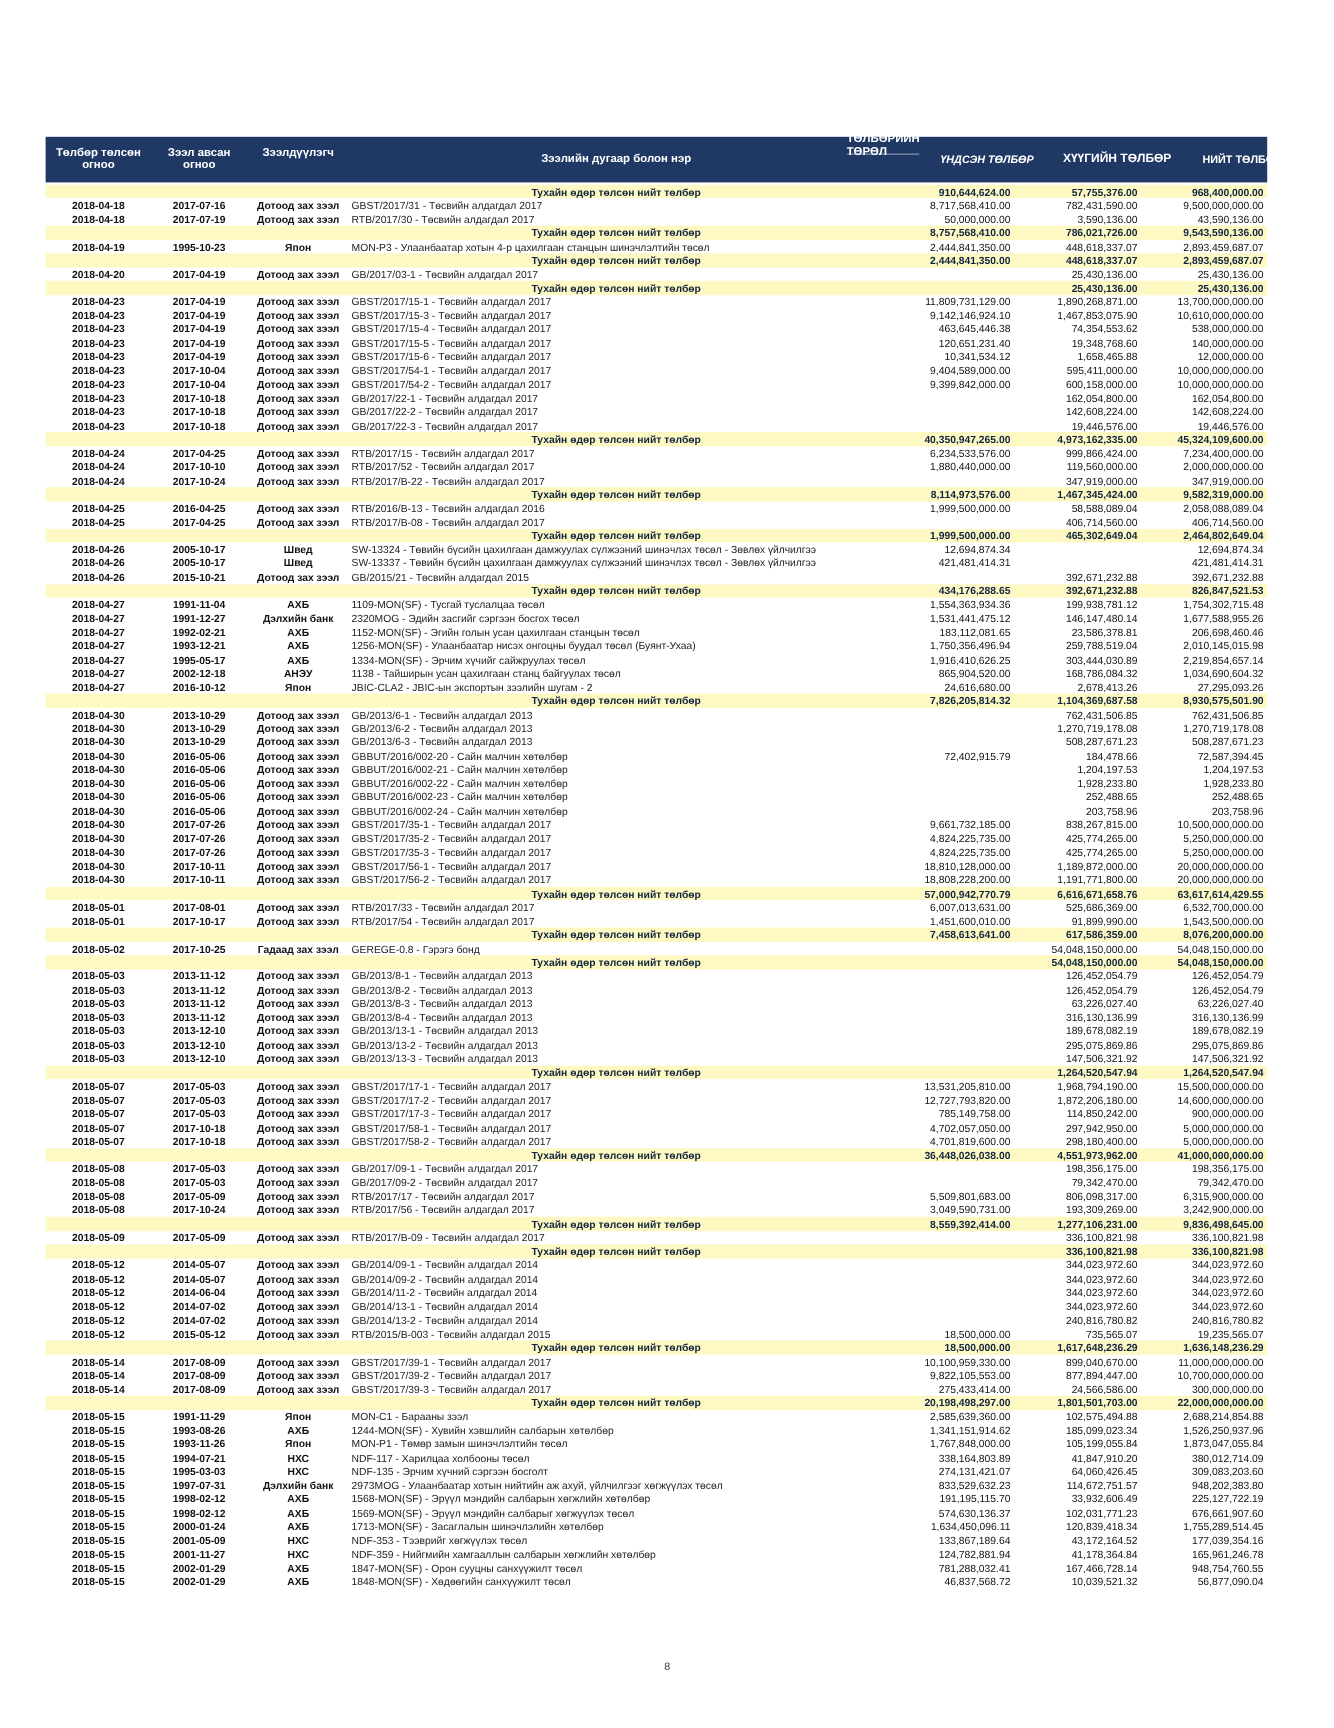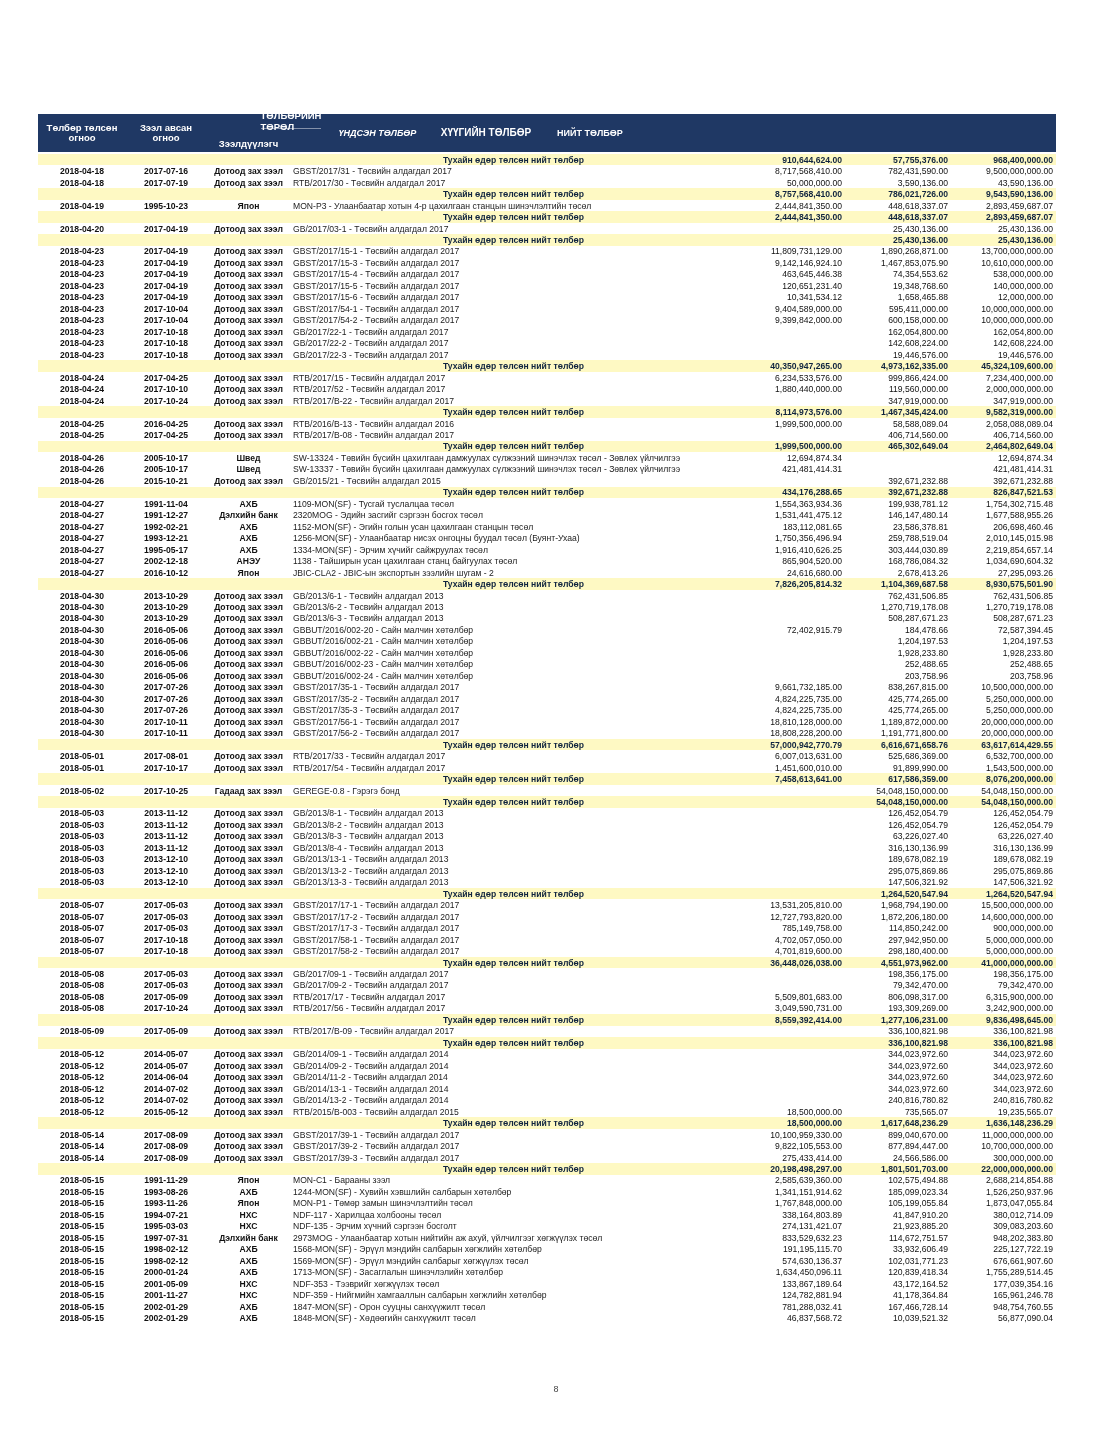--- a/index.html
+++ b/index.html
@@ -11,21 +11,21 @@
   .doc-table{position:absolute;left:38px;top:96px;width:1018px;margin-top:18px;}
   
   .thead{
     display:flex;background:#1f3864;color:#ffffff;height:38px;
     font-weight:bold;margin-bottom:2px;
   }
   .th{display:flex;align-items:center;justify-content:center;text-align:center;
       font-size:9.5px;line-height:10.5px;}
   .th.c1{width:88px;}
   .th.c2{width:80px;}
-  .th.c3{width:85px;align-items:flex-end;padding-bottom:3px;box-sizing:border-box;}
+  .th.c3{width:85px;align-items:flex-end;padding-bottom:19px;box-sizing:border-box;}
   .th.c4{width:445px;}
   .tgroup{width:320px;display:flex;justify-content:center;}
   .tgroup-label{
     height:14px;display:flex;align-items:center;justify-content:center;
     font-size:9.5px;border-bottom:1px solid rgba(255,255,255,0.45);
   }
   .tgroup-cols{flex:1;display:flex;}
   .th.c5{width:112px;font-size:9px;font-style:italic;}
   .th.c6{width:105px;font-size:10px;}
   .th.c7{width:103px;font-size:9px;}
@@ -48,20 +48,21 @@
   }
 </style>
 </head>
 <body>
 
 <div class="doc-table">
   <div class="thead">
     <div class="th c1">Төлбөр төлсөн огноо</div>
     <div class="th c2">Зээл авсан огноо</div>
     <div class="th c3">Зээлдүүлэгч</div>
+    <div class="th c4">Зээлийн дугаар болон нэр</div>
     <div class="tgroup">
       <div class="tgroup-label">ТӨЛБӨРИЙН ТӨРӨЛ</div>
       <div class="tgroup-cols">
         <div class="th c5">ҮНДСЭН ТӨЛБӨР</div>
         <div class="th c6">ХҮҮГИЙН ТӨЛБӨР</div>
         <div class="th c7">НИЙТ ТӨЛБӨР</div>
       </div>
     </div>
   </div>
   <div id="tbody">
@@ -901,21 +902,21 @@
         <div class="cell cnum1">338,164,803.89</div>
         <div class="cell cnum2">41,847,910.20</div>
         <div class="cell cnum3">380,012,714.09</div>
       </div>
       <div class="row">
         <div class="cell cd1">2018-05-15</div>
         <div class="cell cd2">1995-03-03</div>
         <div class="cell clen">НХС</div>
         <div class="cell cname">NDF-135 - Эрчим хүчний сэргээн босголт</div>
         <div class="cell cnum1">274,131,421.07</div>
-        <div class="cell cnum2">21,923,885.20</div>
+        <div class="cell cnum2">64,060,426.45</div>
         <div class="cell cnum3">309,083,203.60</div>
       </div>
       <div class="row">
         <div class="cell cd1">2018-05-15</div>
         <div class="cell cd2">1997-07-31</div>
         <div class="cell clen">Дэлхийн банк</div>
         <div class="cell cname">2973MOG - Улаанбаатар хотын нийтийн аж ахуй, үйлчилгээг хөгжүүлэх төсөл</div>
         <div class="cell cnum1">833,529,632.23</div>
         <div class="cell cnum2">114,672,751.57</div>
         <div class="cell cnum3">948,202,383.80</div>

